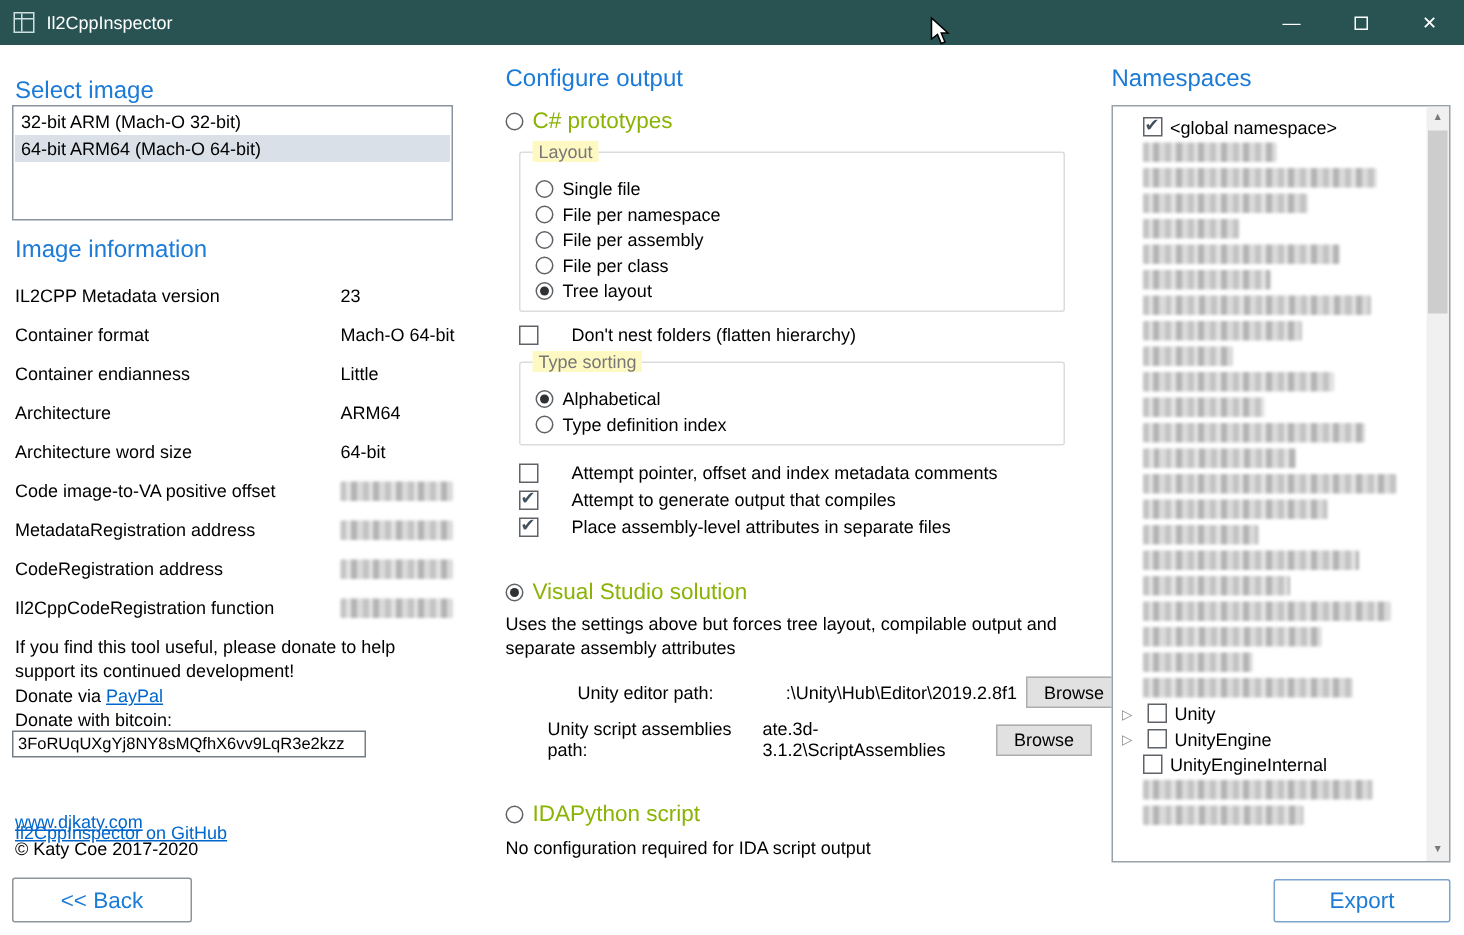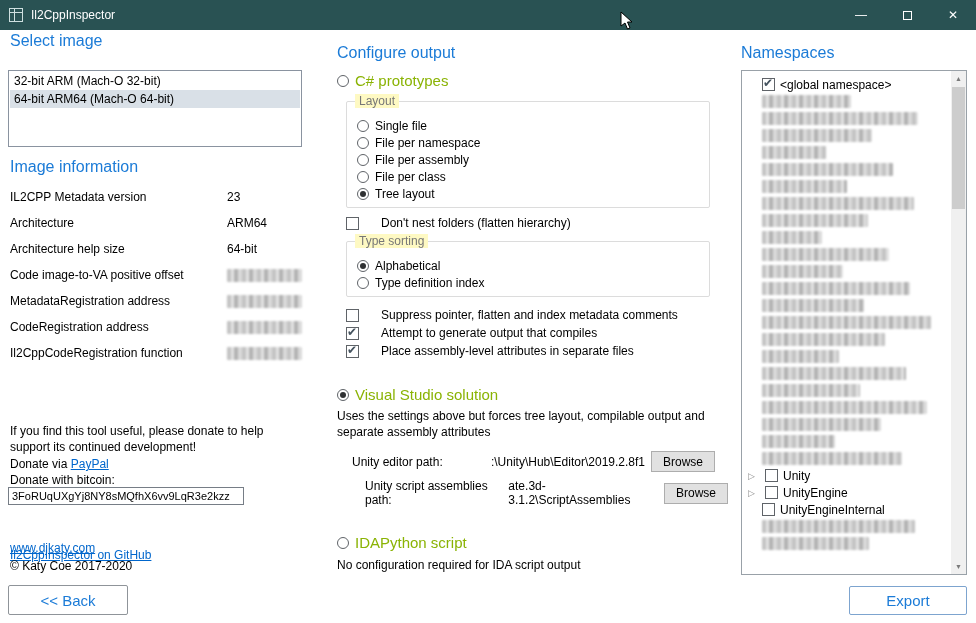--- a/index.html
+++ b/index.html
@@ -98,40 +98,48 @@
         <span class="box"></span>
       </div>
     <div class="win-btn">✕</div>
   </div>
 </div>
 
 <svg class="cursor" width="14" height="20" viewBox="0 0 14 20">
   <path d="M1,1 L1,15 L5,12 L7.5,18 L10,17 L7.5,11 L12,11 Z" fill="#ffffff" stroke="#000000" stroke-width="1"></path>
 </svg>
 
-<div class="abs section-h" style="left:10px; top:32px;">Select image</div>
+<div class="abs section-h" style="left:10px; top:52px;">Select image</div>
 
 <div class="abs listbox" style="left:8px; top:70px;">
   <div class="lb-item">32-bit ARM (Mach-O 32-bit)</div>
   <div class="lb-item on">64-bit ARM64 (Mach-O 64-bit)</div>
 </div>
 
 <div class="abs section-h" style="left:10px; top:158px;">Image information</div>
 
 <div class="abs info-grid" style="left:10px; top:184px;">
   <div class="info-row">
     <span class="info-label">IL2CPP Metadata version</span>
     <span class="info-value">23</span>
   </div>
   <div class="info-row">
+    <span class="info-label">Container format</span>
+    <span class="info-value">Mach-O 64-bit</span>
+  </div>
+  <div class="info-row">
+    <span class="info-label">Container endianness</span>
+    <span class="info-value">Little</span>
+  </div>
+  <div class="info-row">
     <span class="info-label">Architecture</span>
     <span class="info-value">ARM64</span>
   </div>
   <div class="info-row">
-    <span class="info-label">Architecture help size</span>
+    <span class="info-label">Architecture word size</span>
     <span class="info-value">64-bit</span>
   </div>
   <div class="info-row">
     <span class="info-label">Code image-to-VA positive offset</span>
     <span class="redacted" style="width:75px;"></span>
   </div>
   <div class="info-row">
     <span class="info-label">MetadataRegistration address</span>
     <span class="redacted" style="width:75px;"></span>
   </div>
@@ -205,38 +213,38 @@
     </div>
     <div class="opt-row">
       <span class="radio"></span>
       <span class="opt-label">Type definition index</span>
     </div>
   </div>
 </div>
 
 <div class="abs mid-cb-row" style="left:346px; top:306px;">
   <span class="cb"></span>
-  <span class="opt-label">Suppress pointer, flatten and index metadata comments</span>
+  <span class="opt-label">Attempt pointer, offset and index metadata comments</span>
 </div>
 <div class="abs mid-cb-row" style="left:346px; top:324px;">
   <span class="cb on"></span>
   <span class="opt-label">Attempt to generate output that compiles</span>
 </div>
 <div class="abs mid-cb-row" style="left:346px; top:342px;">
   <span class="cb on"></span>
   <span class="opt-label">Place assembly-level attributes in separate files</span>
 </div>
 
 <div class="abs opt-row" style="left:337px; top:386px;">
   <span class="radio on"></span>
   <span class="green-label">Visual Studio solution</span>
 </div>
 <div class="abs para" style="left:337px; top:408px; width:388px;">Uses the settings above but forces tree layout, compilable output and separate assembly attributes</div>
 
-<div class="path-row" style="left:352px; top:451px;justify-content:center;">
+<div class="path-row" style="left:385px; top:451px;justify-content:center;">
   <span class="path-label">Unity editor path:</span>
   <span class="path-value">:\Unity\Hub\Editor\2019.2.8f1</span>
   <button class="browse-btn">Browse</button>
 </div>
 <div class="path-row" style="left:365px; top:479px;">
   <span class="path-label">Unity script assemblies path:</span>
   <span class="path-value">ate.3d-3.1.2\ScriptAssemblies</span>
   <button class="browse-btn">Browse</button>
 </div>
 

